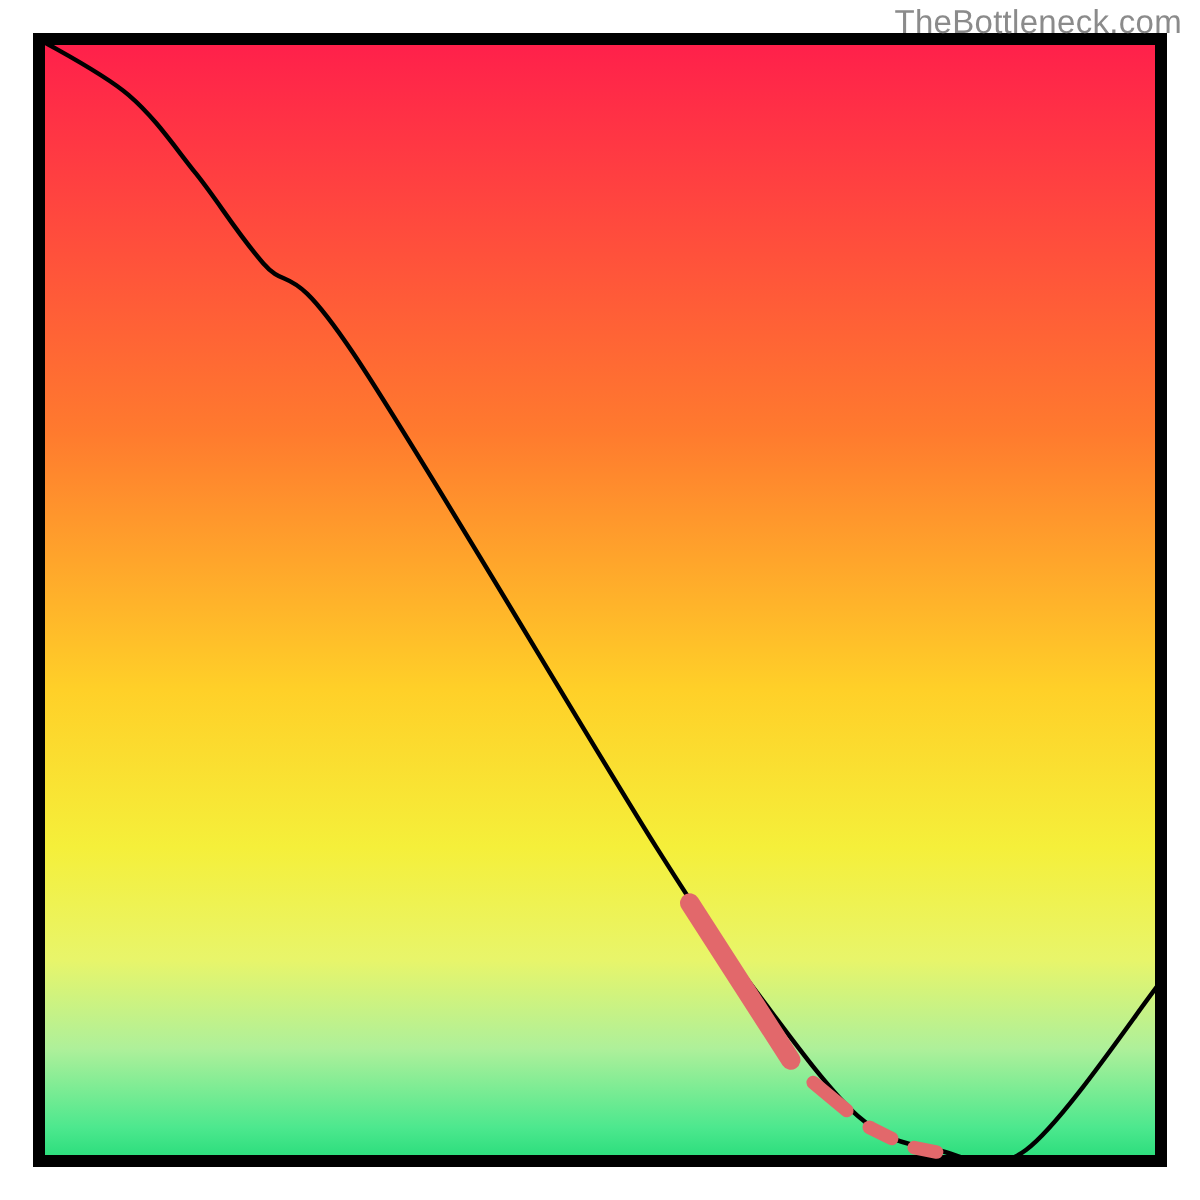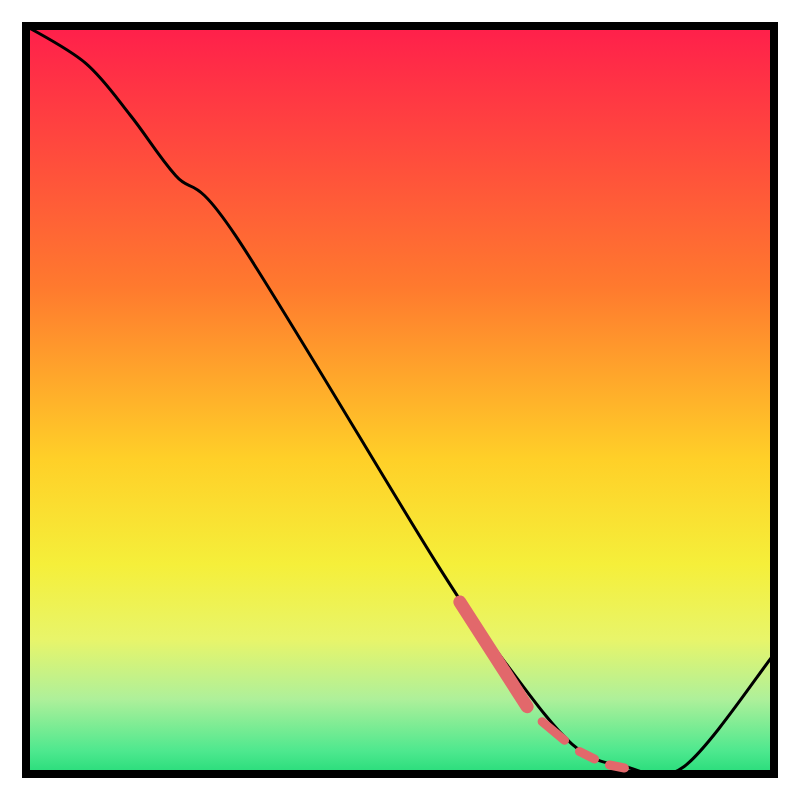--- a/index.html
+++ b/index.html
@@ -24,20 +24,21 @@
     z-index: 10;
   }
   svg {
     display: block;
   }
 </style>
 </head>
 <body>
 
 <div class="container">
+  <div class="watermark">TheBottleneck.com</div>
 
   <svg id="chart-svg" width="800" height="800" viewBox="0 0 800 800">
     <defs>
       <linearGradient id="bg-grad" x1="0" y1="0" x2="0" y2="1">
           <stop offset="0%" stop-color="#ff1f4b"></stop>
           <stop offset="35%" stop-color="#ff7a2e"></stop>
           <stop offset="58%" stop-color="#ffd028"></stop>
           <stop offset="72%" stop-color="#f5ef3a"></stop>
           <stop offset="82%" stop-color="#e8f56a"></stop>
           <stop offset="90%" stop-color="#aef09a"></stop>

